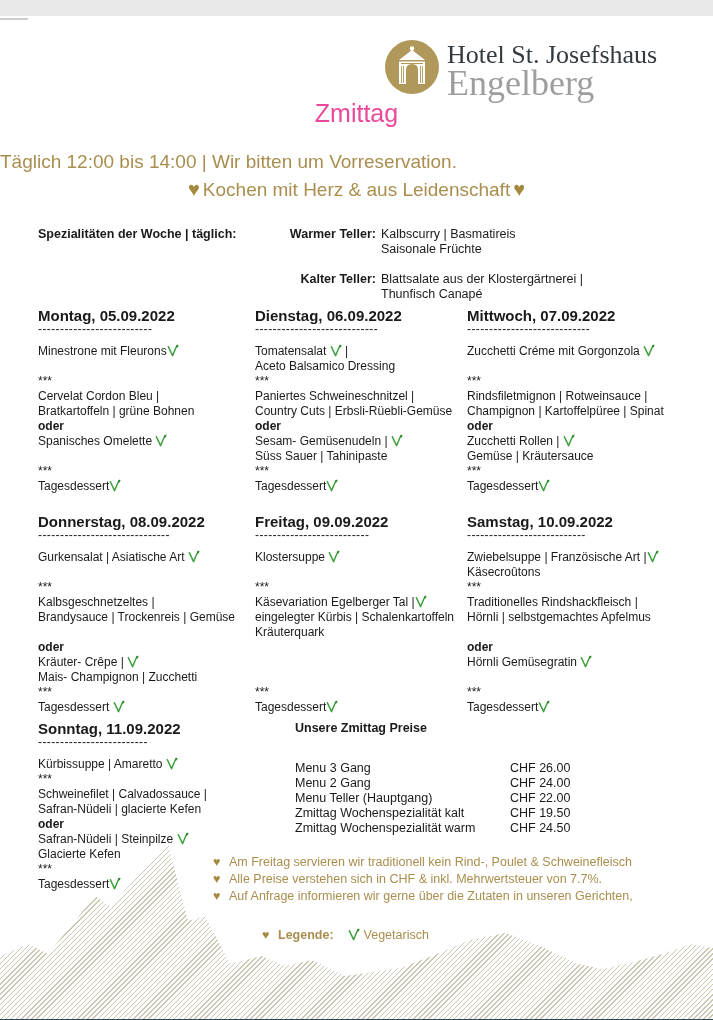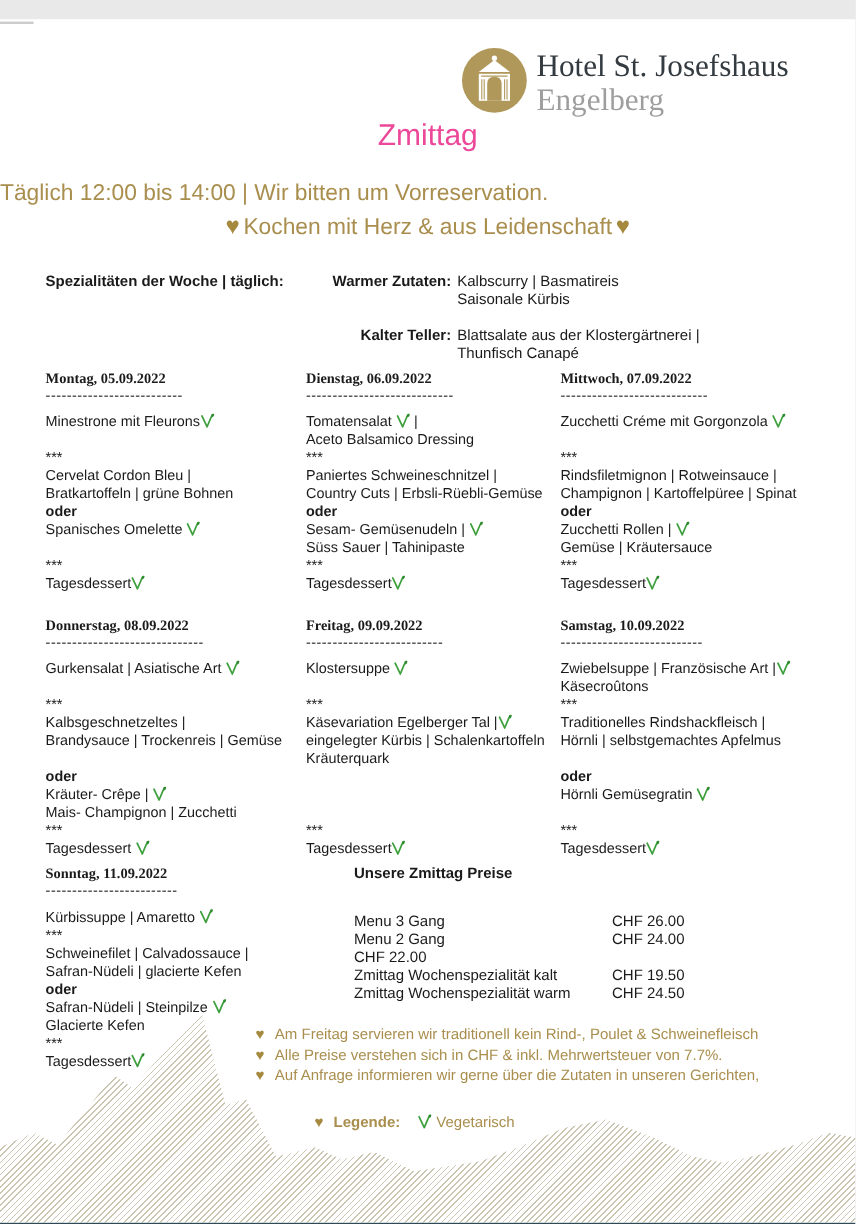--- a/index.html
+++ b/index.html
@@ -4,21 +4,21 @@
 <style>
   html,body{margin:0;padding:0;background:#e9e9e9;}
   .page{position:relative;width:713px;height:1020px;background:#ffffff;margin:16px auto;
         font-family:"Liberation Sans",sans-serif;color:#1a1a1a;overflow:hidden;}
   .artifact{position:absolute;left:0;top:2px;width:28px;height:2px;background:#cccccc;}
 
   
   .logo{position:absolute;left:384px;top:23px;}
   .brand{position:absolute;left:447px;top:24px;font-family:"Liberation Serif",serif;line-height:29px;}
   .brand-1{font-size:26px;color:#333b41;}
-  .brand-2{font-size:26px;color:#9e9e9e;}
+  .brand-2{font-size:36px;color:#9e9e9e;}
 
   .title{position:absolute;left:0;top:83px;width:713px;text-align:center;
          font-size:25px;color:#ec4899;}
   .subtitle{position:absolute;left:0;top:135px;width:713px;text-align:left;
             font-size:19px;color:#a98e4e;}
   .tagline{position:absolute;left:0;top:162px;width:713px;text-align:center;
            font-size:19px;color:#a98e4e;}
   .tagline .heart{color:#a5893f;font-size:20px;padding:0 3px;}
 
   
@@ -27,21 +27,21 @@
   .specials-rows{position:absolute;left:215px;top:5px;width:440px;}
   .sp-row{display:flex;margin-bottom:15px;}
   .sp-row + .sp-row{margin-top:16px;}
   .sp-title{width:123px;font-weight:bold;text-align:right;padding-right:5px;flex:none;}
   .sp-lines{flex:1;}
 
   
   .day{position:absolute;font-size:12px;line-height:15px;}
   .c1{left:38px;width:212px;} .c2{left:255px;width:208px;} .c3{left:467px;width:246px;}
   .r1{top:292px;} .r2{top:498px;} .r3{top:705px;}
-  .day-h{font-weight:bold;font-size:12px;height:15px;font-family:Liberation Serif, serif;}
+  .day-h{font-weight:bold;font-size:15px;height:15px;}
   .day-dash{height:21px;line-height:13px;letter-spacing:0.4px;overflow:hidden;}
   .line{height:15px;white-space:nowrap;}
   .line.b{font-weight:bold;}
   .veg svg{vertical-align:-2px;}
 
   
   .prices{position:absolute;left:295px;top:705px;width:302px;font-size:12.5px;}
   .prices-title{font-weight:bold;text-align:left;height:15px;margin-bottom:25px;}
   .price-row{display:flex;height:15px;line-height:15px;justify-content:center;}
   .price-label{width:215px;flex:none;}
@@ -100,24 +100,24 @@
   <div class="title">Zmittag</div>
   <div class="subtitle">Täglich 12:00 bis 14:00 | Wir bitten um Vorreservation.</div>
   <div class="tagline">
     <span class="heart">♥</span><span>Kochen mit Herz &amp; aus Leidenschaft</span><span class="heart">♥</span>
   </div>
 
   <section class="specials">
     <div class="specials-label">Spezialitäten der Woche | täglich:</div>
     <div class="specials-rows" id="specialsRows">
         <div class="sp-row">
-          <div class="sp-title">Warmer Zutaten:</div>
+          <div class="sp-title">Warmer Teller:</div>
           <div class="sp-lines">
             <div>Kalbscurry | Basmatireis</div>
-            <div>Saisonale Kürbis</div>
+            <div>Saisonale Früchte</div>
           </div>
         </div>
         <div class="sp-row">
           <div class="sp-title">Kalter Teller:</div>
           <div class="sp-lines">
             <div>Blattsalate aus der Klostergärtnerei |</div>
             <div>Thunfisch Canapé</div>
           </div>
         </div>
       </div>
@@ -292,20 +292,21 @@
     <div id="priceRows">
         <div class="price-row">
           <div class="price-label">Menu 3 Gang</div>
           <div class="price-val">CHF 26.00</div>
         </div>
         <div class="price-row">
           <div class="price-label">Menu 2 Gang</div>
           <div class="price-val">CHF 24.00</div>
         </div>
         <div class="price-row">
+          <div class="price-label">Menu Teller (Hauptgang)</div>
           <div class="price-val">CHF 22.00</div>
         </div>
         <div class="price-row">
           <div class="price-label">Zmittag Wochenspezialität kalt</div>
           <div class="price-val">CHF 19.50</div>
         </div>
         <div class="price-row">
           <div class="price-label">Zmittag Wochenspezialität warm</div>
           <div class="price-val">CHF 24.50</div>
         </div>

